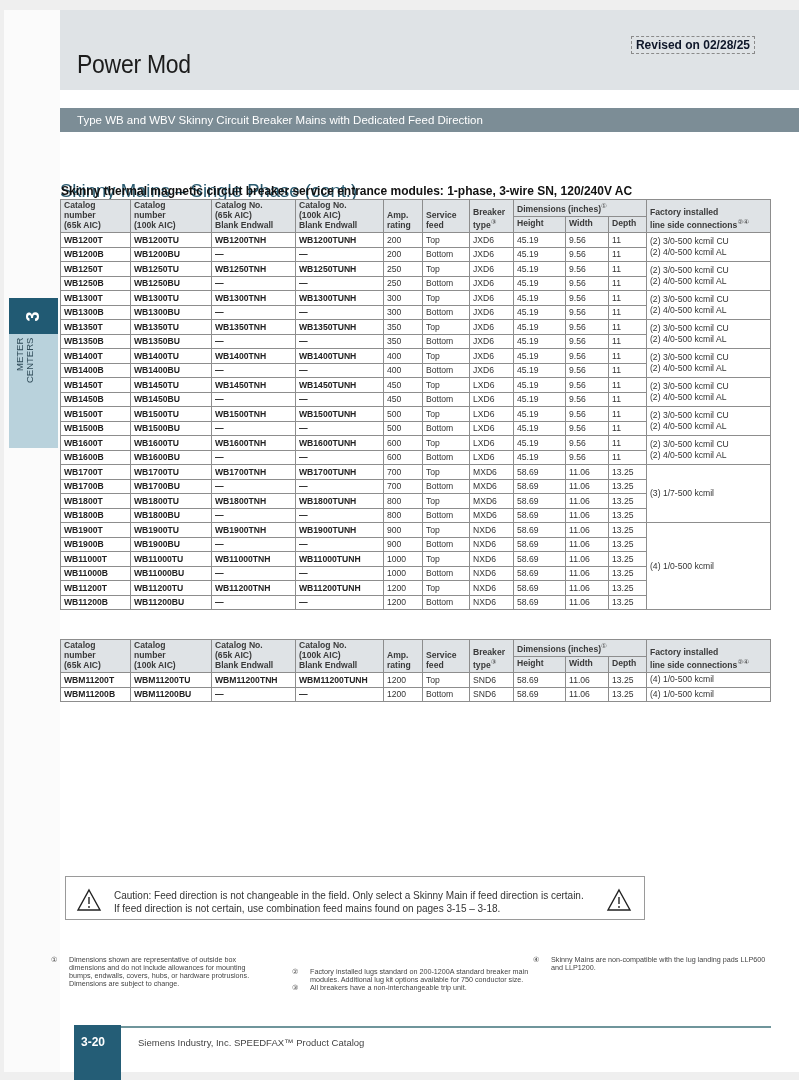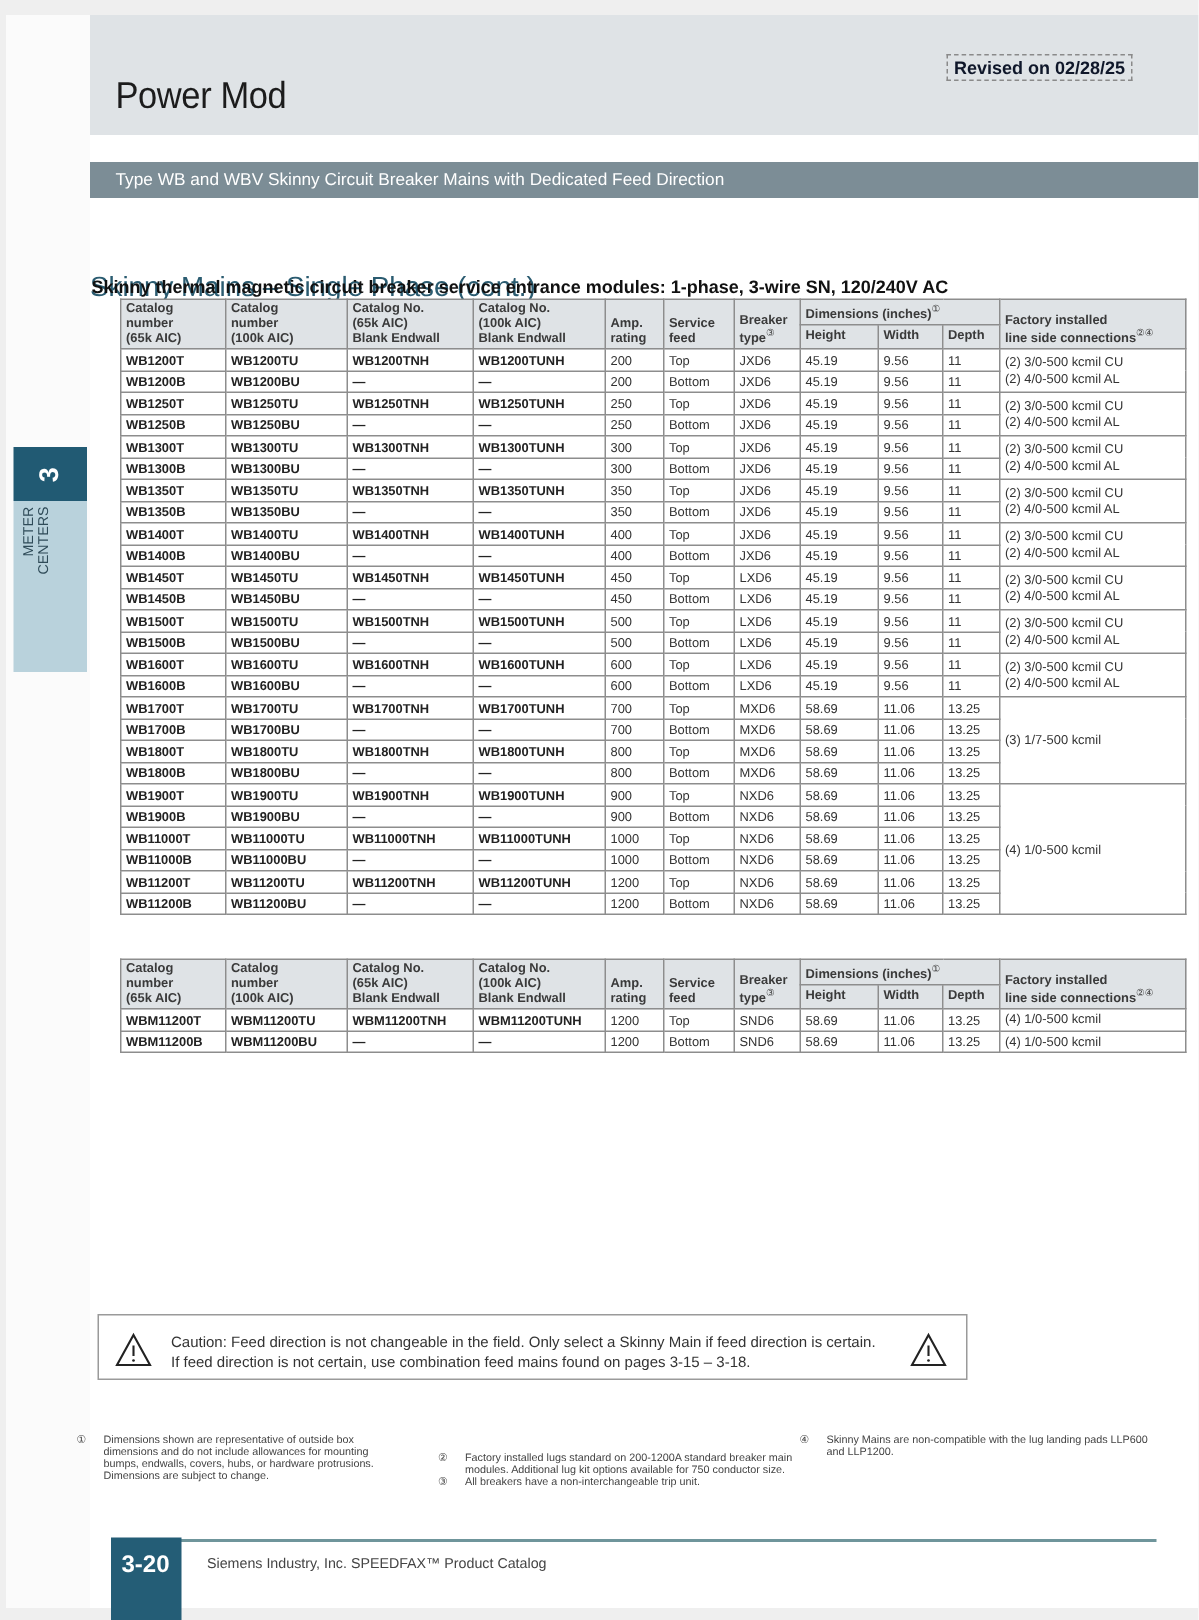--- a/index.html
+++ b/index.html
@@ -54,21 +54,21 @@
     position: absolute; left: 5px; top: 324px; width: 49px; height: 114px;
     background: #b9d2dc;
   }
   .side-tab-light .vtext {
     position: absolute; left: 6px; top: 4px; width: 36px; height: 60px;
     color: #2f4b58; font-size: 9.5px; line-height: 10px; text-align: right;
     writing-mode: vertical-rl; transform: rotate(180deg);
   }
   table.spec {
     position: absolute; border-collapse: collapse;
-    font-size: 8.6px; color: #333; margin-left: 20px;
+    font-size: 8.6px; color: #333;
   }
   table.spec td, table.spec th {
     border: 1px solid #8d8d8d; padding: 0 3px; height: 14.5px;
     text-align: left; vertical-align: middle; white-space: nowrap;
   }
   table.spec th {
     background: #dfe3e6; font-weight: bold; color: #3a3a3a; line-height: 10px;
     vertical-align: bottom; padding-bottom: 2px;
   }
   table.spec td.bold { font-weight: bold; color: #222; }
@@ -84,21 +84,21 @@
   .caution .text {
     position: absolute; left: 48px; top: 12px; width: 470px;
     font-size: 10px; line-height: 13px; color: #333;
   }
   .footnote { position: absolute; font-size: 7.2px; line-height: 8px; color: #444; }
   .fn-num { display:inline-block; width: 9px; }
   .fn-line { padding-left: 9px; text-indent: -9px; }
   .footer-line { position:absolute; left: 87px; top: 1016px; width: 680px; height: 2px; background: #6f959b; }
   .page-num {
     position: absolute; left: 70px; top: 1015px; width: 47px; height: 56px;
-    background: #245d76; color: #fff; font-weight: bold; font-size: 16px;
+    background: #245d76; color: #fff; font-weight: bold; font-size: 12px;
     padding: 10px 0 0 7px;
   }
   .footer-text { position: absolute; left: 134px; top: 1027px; font-size: 9.5px; color: #444; }
 </style>
 </head>
 <body>
 
 <div class="page">
   <div class="left-strip"></div>
 

